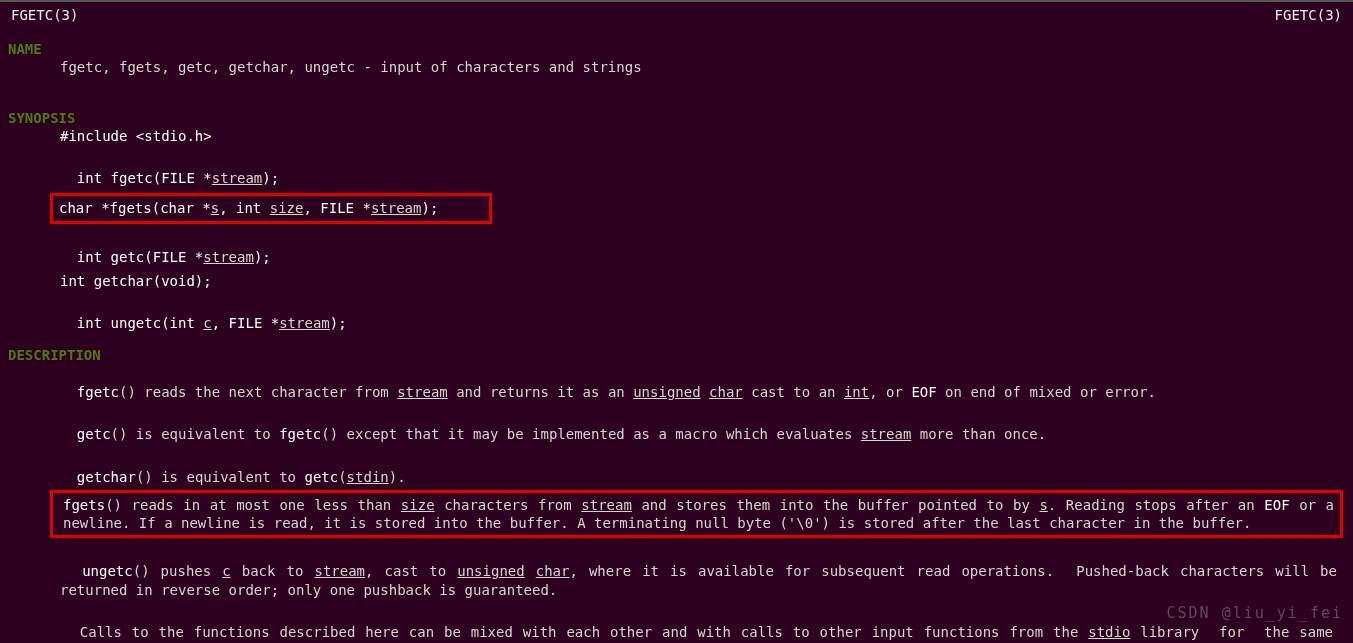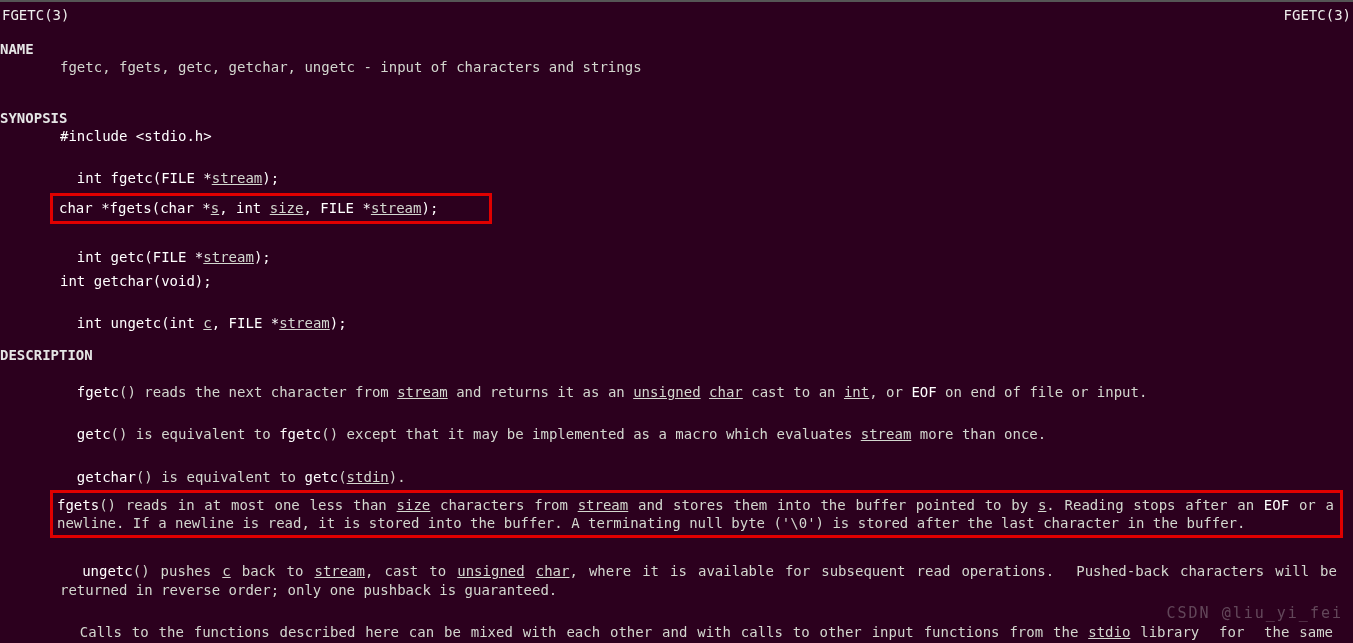--- a/index.html
+++ b/index.html
@@ -12,27 +12,27 @@
     width: 1353px;
     height: 643px;
     overflow: hidden;
     position: relative;
     padding-top: 4px;
     border-top: 2px solid #555;
   }
   .header-line {
     display: flex;
     justify-content: space-between;
-    padding: 0 2px;
+    padding: 0 11px;
     color: #eeeeec;
   }
   .section-head {
     font-weight: bold;
-    color: #e5e5e5;
-    padding-left: 0;
+    color: #4d7c0f;
+    padding-left: 8px;
     margin-top: 6px;
   }
   .indent1 { padding-left: 60px; white-space: pre-wrap; }
   .para { margin-top: 6px; }
   .b { font-weight: normal; color: #ffffff; }
   .u { text-decoration: underline; }
   .redbox {
     border: 3px solid #e00000;
     display: block;
     padding: 3px 6px;
@@ -42,21 +42,21 @@
   .redbox-fgets {
     width: 442px;
     margin-top: 6px;
     margin-bottom: 6px;
   }
   .redbox-desc {
     margin-top: 4px;
     margin-bottom: 4px;
     margin-left: 50px;
     margin-right: 10px;
-    padding-left: 4px;
+    padding-left: 10px;
   }
   .watermark {
     position: absolute;
     right: 10px;
     bottom: 20px;
     color: rgba(200,200,200,0.35);
     font-size: 15px;
     letter-spacing: 2px;
   }
   .justify { text-align: justify; }
@@ -89,21 +89,21 @@
 
 <div class="indent1 para b">int getchar(void);</div>
 
 <div class="indent1 para">
   <span class="b">int ungetc(int </span><span class="u">c</span><span class="b">, FILE *</span><span class="u">stream</span><span class="b">);</span>
 </div>
 
 <div class="section-head" style="margin-top:14px">DESCRIPTION</div>
 
 <div class="indent1">
-  <span class="b">fgetc</span><span>() reads the next character from </span><span class="u">stream</span><span> and returns it as an </span><span class="u">unsigned</span><span> </span><span class="u">char</span><span> cast to an </span><span class="u">int</span><span>, or </span><span class="b">EOF</span><span> on end of file or input.</span>
+  <span class="b">fgetc</span><span>() reads the next character from </span><span class="u">stream</span><span> and returns it as an </span><span class="u">unsigned</span><span> </span><span class="u">char</span><span> cast to an </span><span class="u">int</span><span>, or </span><span class="b">EOF</span><span> on end of mixed or error.</span>
 </div>
 
 <div class="indent1 para">
   <span class="b">getc</span><span>() is equivalent to </span><span class="b">fgetc</span><span>() except that it may be implemented as a macro which evaluates </span><span class="u">stream</span><span> more than once.</span>
 </div>
 
 <div class="indent1 para">
   <span class="b">getchar</span><span>() is equivalent to </span><span class="b">getc</span><span>(</span><span class="u">stdin</span><span>).</span>
 </div>
 

